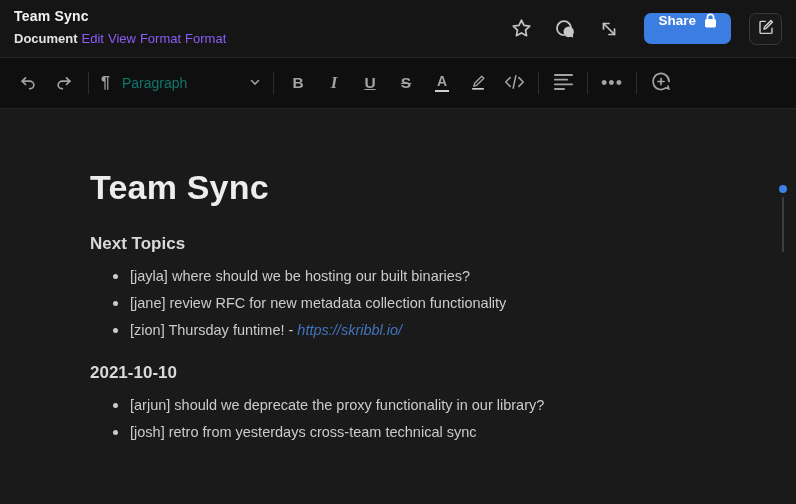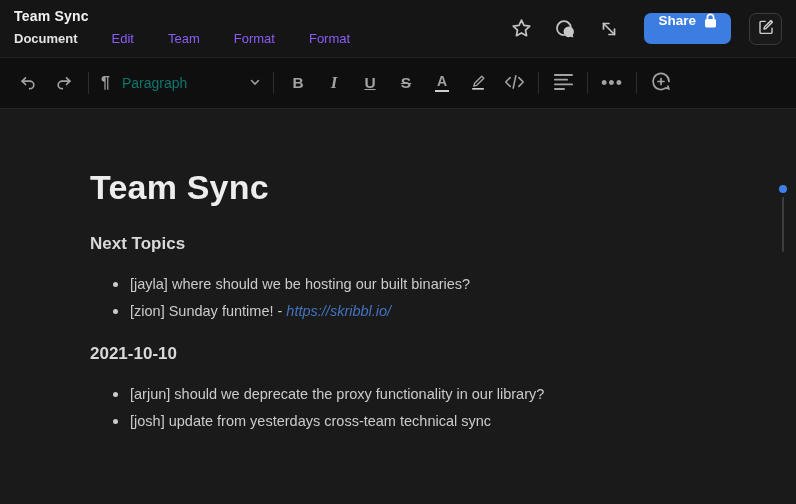--- a/index.html
+++ b/index.html
@@ -15,21 +15,21 @@
     height: 58px;
     background: #151515;
     border-bottom: 1px solid #232323;
     display: flex;
     justify-content: space-between;
     align-items: stretch;
     padding: 0 14px;
   }
   .topbar-left { display: flex; flex-direction: column; padding-top: 8px; }
   .doc-title { font-size: 14px; font-weight: 700; color: #f2f2f2; letter-spacing: .2px; }
-  .menubar { display: flex; gap: 34px; margin-top: 7px; }
+  .menubar { display: flex; gap: 4px; margin-top: 7px; }
   .menu-item { font-size: 13px; color: #8b5cf6; cursor: default; }
   .menu-item.active { color: #e3e3e3; font-weight: 700; }
 
   .topbar-right { display: flex; align-items: center; gap: 10px; }
   .icon-btn {
     width: 34px; height: 34px;
     display: flex; align-items: center; justify-content: center;
     background: transparent; border: none; cursor: pointer;
   }
   .icon-btn svg { display: block; }
@@ -88,21 +88,21 @@
   .content { position: relative; padding: 58px 60px 0 90px; }
   .doc-heading {
     font-size: 34px; font-weight: 700; color: #ededed;
     line-height: 40px; letter-spacing: .2px;
   }
   .section-heading {
     font-size: 17px; font-weight: 700; color: #d9d9d9;
     line-height: 22px; margin-top: 26px;
   }
   .section-heading.second { margin-top: 18px; }
-  ul.bullets { list-style: none; margin-top: 16px; }
+  ul.bullets { list-style: none; margin-top: 8px; }
   ul.bullets li {
     position: relative;
     padding-left: 40px;
     font-size: 14.5px; color: #cbcbcb;
     line-height: 27px;
   }
   ul.bullets li::before {
     content: "";
     position: absolute; left: 23px; top: 11px;
     width: 5px; height: 5px; border-radius: 50%;
@@ -124,21 +124,21 @@
 </style>
 </head>
 <body>
 
 <header class="topbar">
   <div class="topbar-left">
     <div class="doc-title">Team Sync</div>
     <nav class="menubar">
       <span class="menu-item active">Document</span>
       <span class="menu-item">Edit</span>
-      <span class="menu-item">Team</span>
+      <span class="menu-item">View</span>
       <span class="menu-item">Format</span>
       <span class="menu-item">Format</span>
     </nav>
   </div>
 
   <div class="topbar-right">
     <button class="icon-btn">
       <span>
         <svg width="23" height="23" viewBox="0 0 24 24" fill="none" stroke="#c2c2c2" stroke-width="1.8" stroke-linejoin="round">
           <path d="M12 3.2l2.6 5.5 6 .8-4.4 4.1 1.1 5.9-5.3-2.9-5.3 2.9 1.1-5.9L3.4 9.5l6-.8z"></path>
@@ -280,29 +280,32 @@
 
 <main class="content">
   <h1 class="doc-heading">Team Sync</h1>
 
   <h2 class="section-heading">Next Topics</h2>
   <ul class="bullets">
     <li>
       <span>[jayla] where should we be hosting our built binaries?</span>
     </li>
     <li>
-      <span>[zion] Sunday funtime! - </span><a class="doc-link">https://skribbl.io/</a>
+      <span>[jane] review RFC for new metadata collection functionality</span>
+    </li>
+    <li>
+      <span>[zion] Thursday funtime! - </span><a class="doc-link">https://skribbl.io/</a>
     </li>
   </ul>
 
   <h2 class="section-heading second">2021-10-10</h2>
   <ul class="bullets">
     <li>
       <span>[arjun] should we deprecate the proxy functionality in our library?</span>
     </li>
     <li>
-      <span>[josh] update from yesterdays cross-team technical sync</span>
+      <span>[josh] retro from yesterdays cross-team technical sync</span>
     </li>
   </ul>
 </main>
 
 <div class="presence-dot"></div>
 <div class="scroll-line"></div>
 
 </body></html>

